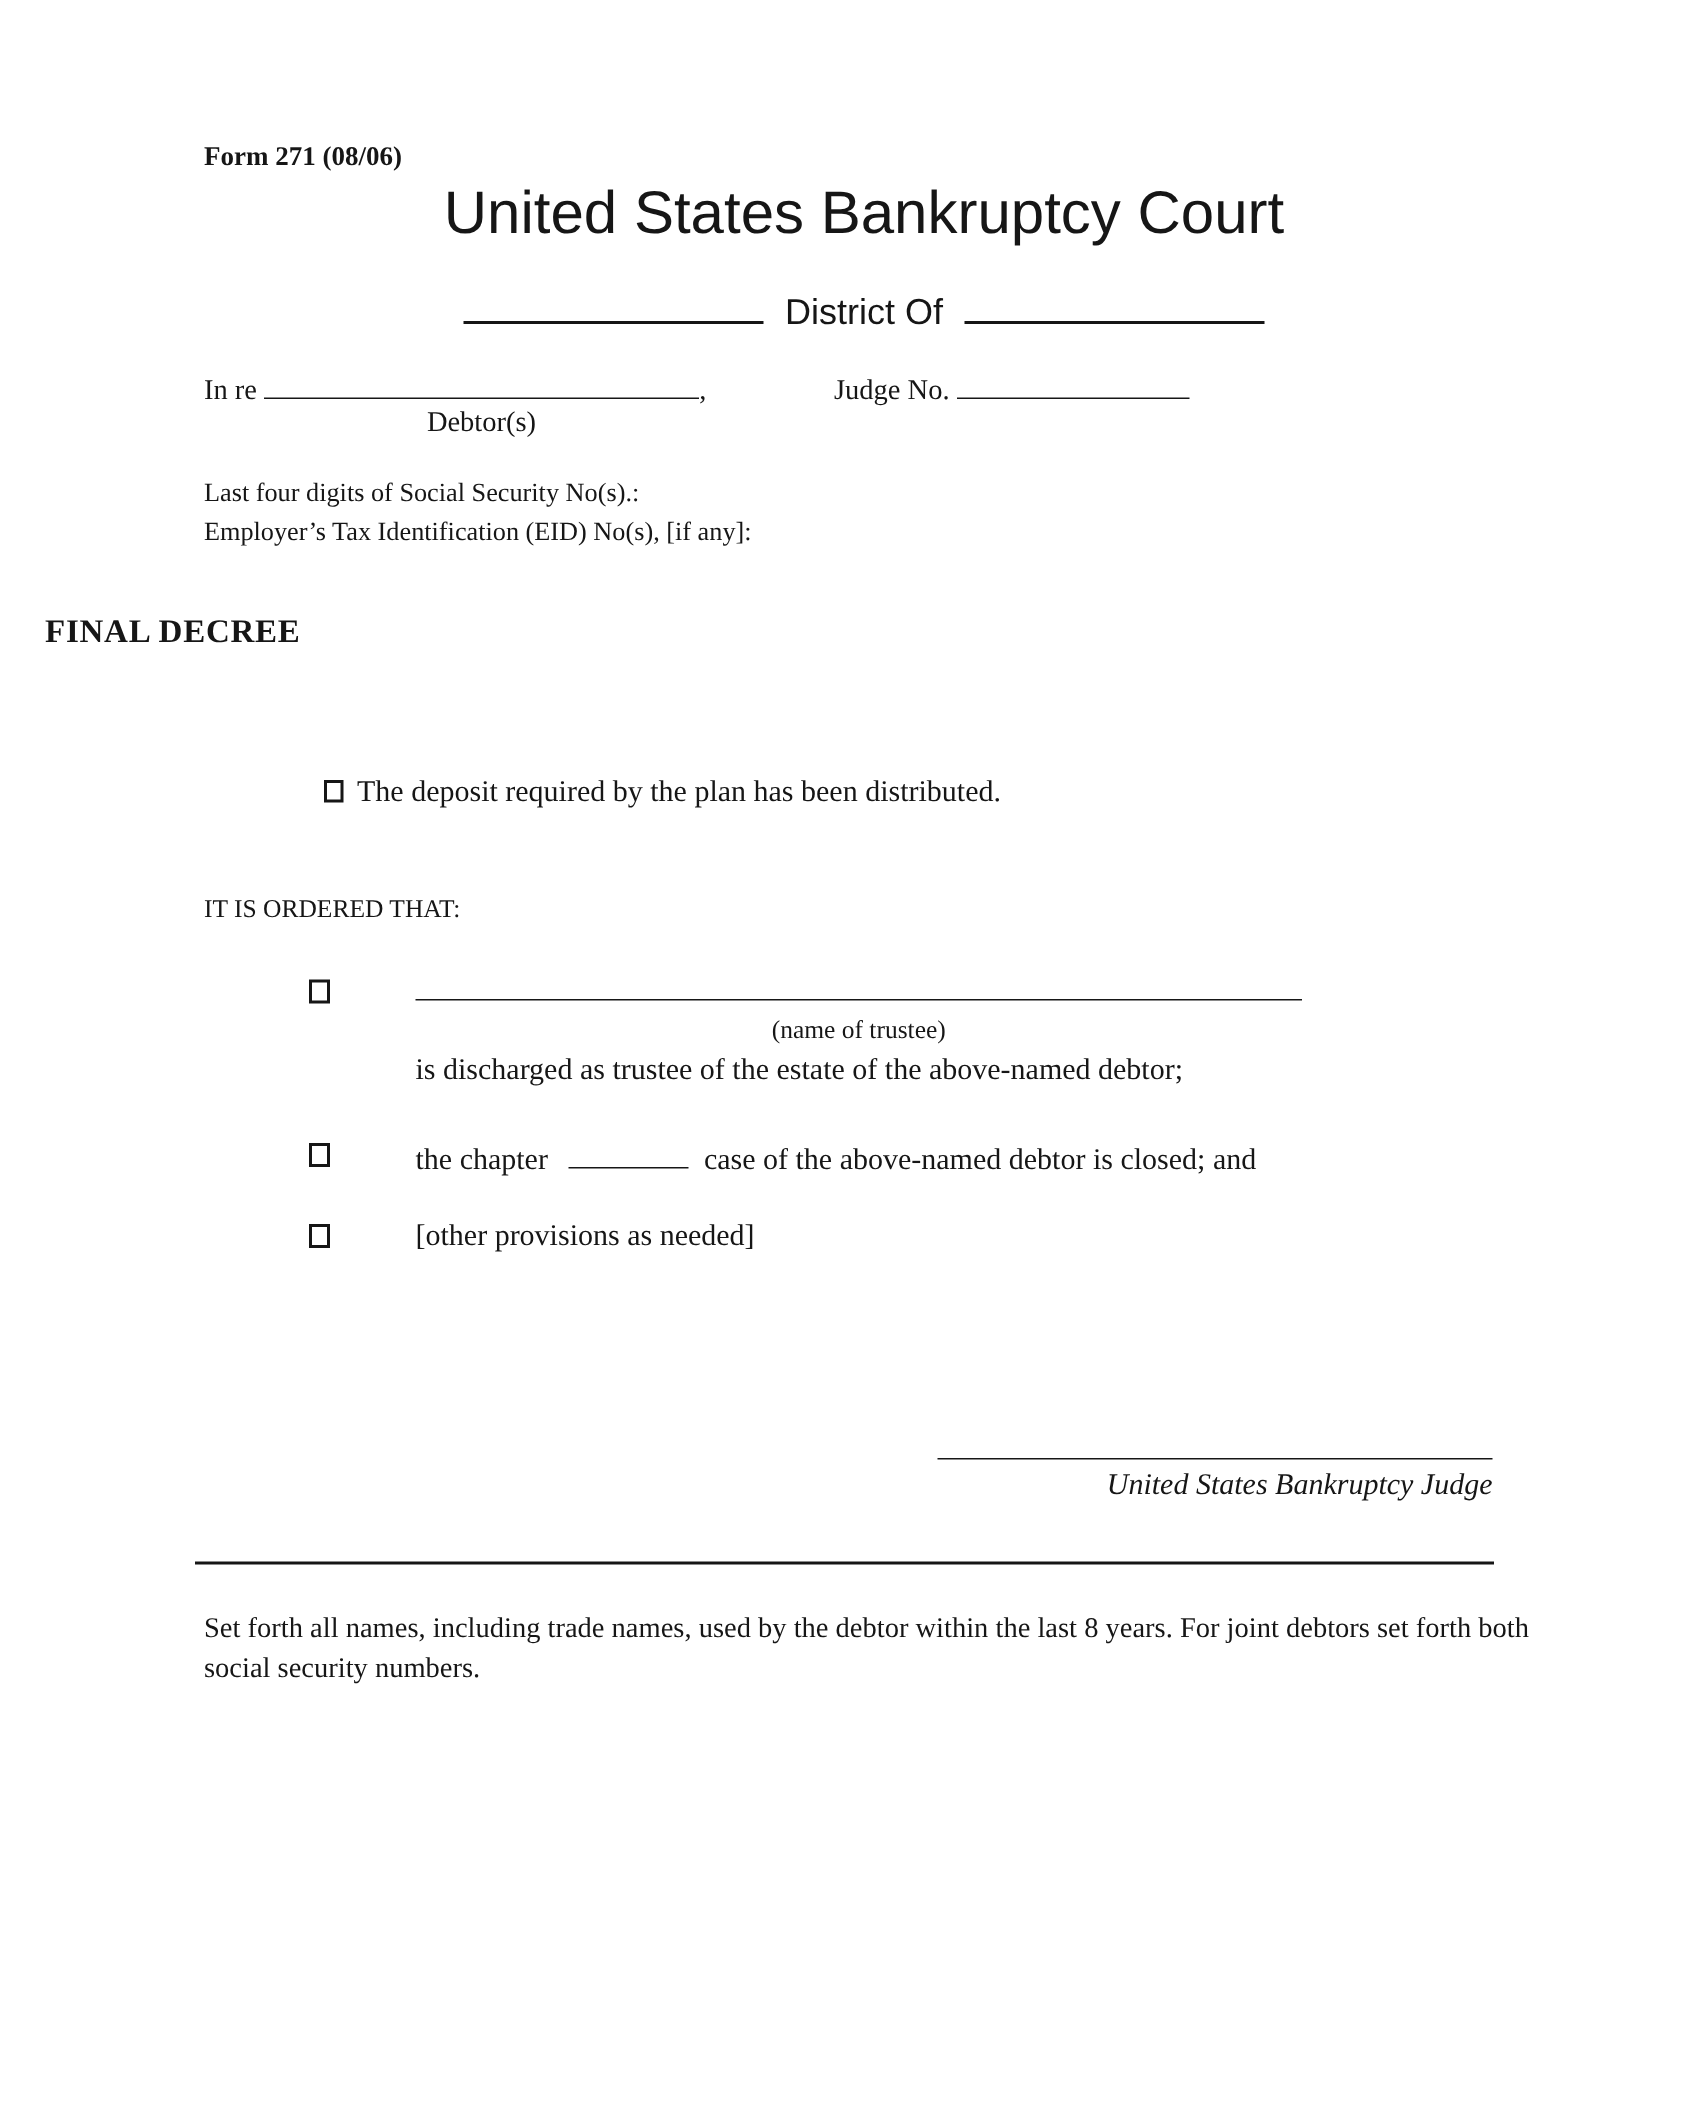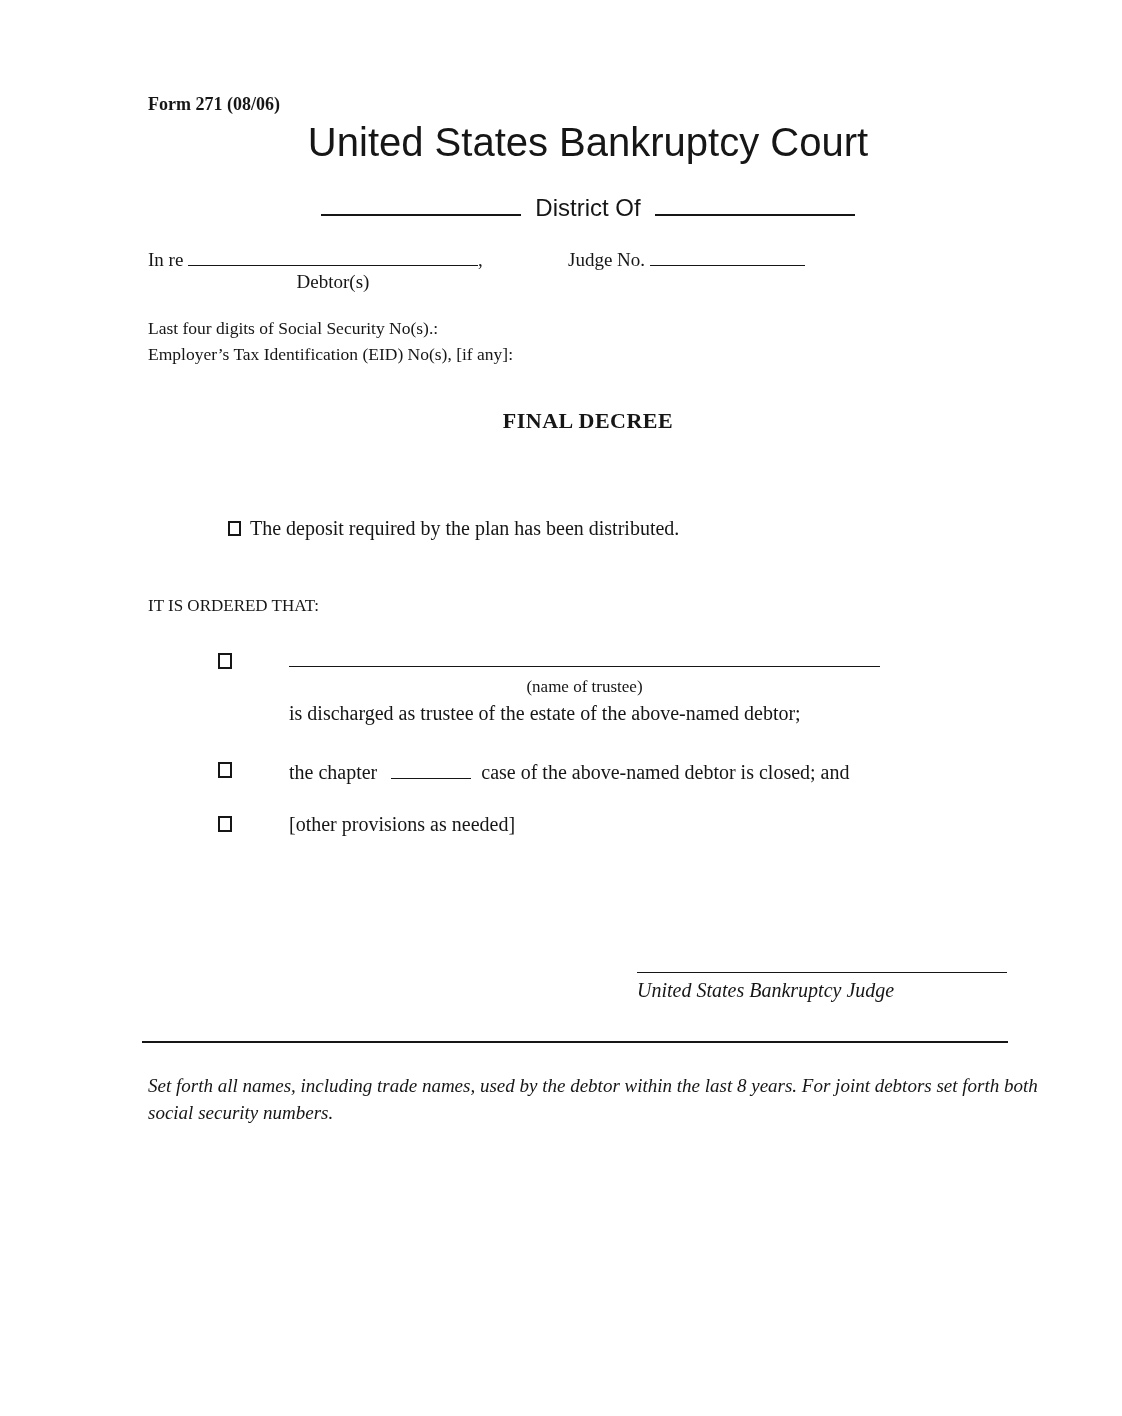--- a/index.html
+++ b/index.html
@@ -6,21 +6,21 @@
   .page {
     position: relative;
     width: 1122px;
     height: 1416px;
     margin: 0 auto;
     background: #ffffff;
     color: #161616;
     font-family: "Liberation Serif", serif;
     overflow: hidden;
   }
-  .abs { position: absolute; margin-left: 12px; }
+  .abs { position: absolute; }
   .sans { font-family: "Liberation Sans", sans-serif; }
   .blank {
     display: inline-block;
     border-bottom: 1.5px solid #161616;
     height: 1em;
     vertical-align: baseline;
     text-align: center;
   }
   .checkbox {
     display: inline-block;
@@ -40,21 +40,21 @@
   .district-row { left:30px; top:190px; width:1092px; text-align:center; font-size:24px; }
   .district-row .blank { border-bottom-width: 2px; }
   .district-label { margin: 0 14px; }
 
   .inre-row { left:136px; top:246px; width:860px; font-size:19px; }
   .case-group { position:absolute; left:420px; top:0; }
   .debtor-label { left:176px; top:271px; width:290px; text-align:center; font-size:19px; }
 
   .ssn-block { left:136px; top:315px; font-size:17.5px; line-height:26px; }
 
-  .decree-heading { left:30px; top:408px; width:1092px; text-align:center; font-size:22px; font-weight:bold; letter-spacing:0.5px; }
+  .decree-heading { left:30px; top:408px; width:1092px; text-align:left; font-size:22px; font-weight:bold; letter-spacing:0.5px; }
   .estate-line { left:136px; top:462px; font-size:20px; }
 
   .deposit-row { left:205px; top:517px; font-size:20px;padding-left:11px; }
   .deposit-row .checkbox { width:9px; height:11px; border-width:2px; vertical-align:-1px; margin-right:9px; }
 
   .ordered-heading { left:136px; top:596px; font-size:17px; }
 
   .cb-1 { left:206px; top:653px; }
   .trustee-line { left:277px; top:650px; width:591px; }
   .trustee-caption { left:277px; top:677px; width:591px; text-align:center; font-size:17px; }
@@ -63,24 +63,24 @@
   .cb-2 { left:206px; top:762px; }
   .chapter-row { left:277px; top:758px; font-size:20px; }
   .chapter-row .blank { margin: 0 10px 0 14px; }
 
   .cb-3 { left:206px; top:816px; }
   .other-row { left:277px; top:813px; font-size:20px; }
 
   .date-row { left:136px; top:949px; font-size:22px; }
   .date-row .blank { margin-left:10px; }
   .judge-line { left:625px; top:950px; width:370px; border-bottom:1.5px solid #161616; height:22px; }
-  .judge-label { left:625px; top:979px; width:370px; text-align:left; font-style:italic; font-size:20px; }
+  .judge-label { left:625px; top:979px; width:370px; text-align:right; font-style:italic; font-size:20px; }
 
   .footnote-divider { left:130px; top:1041px; width:866px; border-top:2.5px solid #161616; height:0; }
-  .footnote { left:136px; top:1072px; width:898px; font-style:italic; font-size:19px; line-height:27px; }
+  .footnote { left:136px; top:1072px; width:898px; font-size:19px; line-height:27px; }
 </style>
 </head>
 <body>
 
 <div class="page">
 
   <div class="abs form-number">Form 271 (08/06)</div>
   <div class="abs court-title sans">United States Bankruptcy Court</div>
 
   <div class="abs district-row sans">

